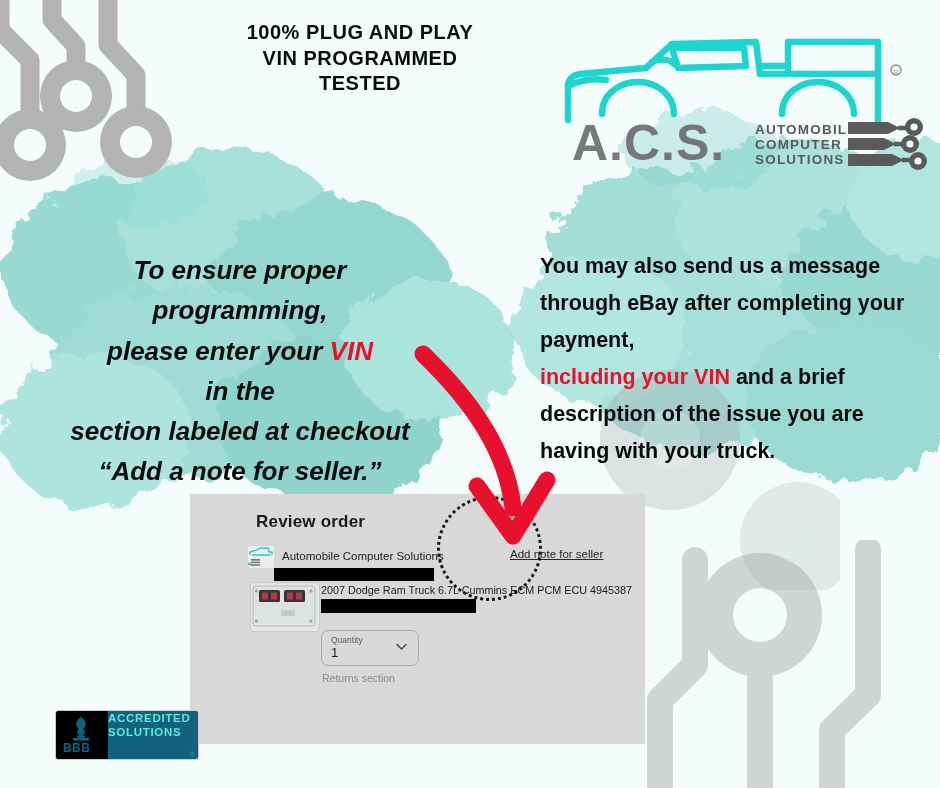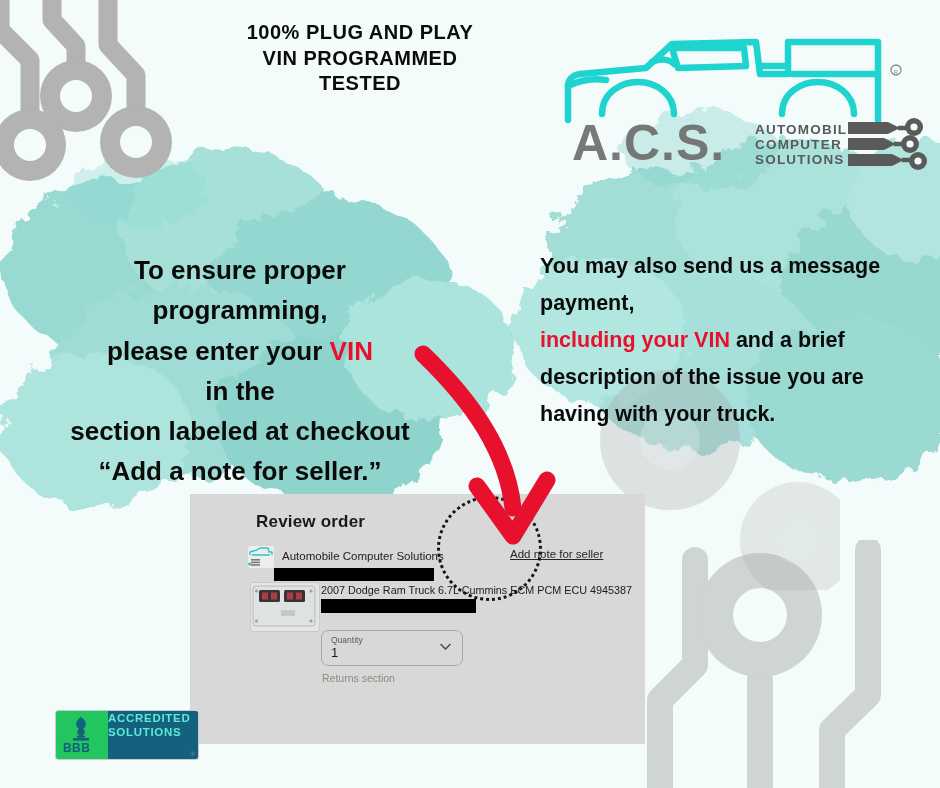--- a/index.html
+++ b/index.html
@@ -35,21 +35,21 @@
   .logo-words{
     position:absolute;left:195px;top:94px;
     font-size:13.5px;font-weight:bold;color:#5a5a5a;
     line-height:1.12;letter-spacing:1.2px;
   }
 
   
   .col{position:absolute;color:#0a0a0a;}
   .col-left{
     left:20px;top:250px;width:440px;text-align:center;
-    font-size:26px;font-weight:bold;line-height:1.55;
+    font-size:26px;font-weight:bold;line-height:1.55;font-style:italic;
   }
   .col-right{
     left:540px;top:248px;width:390px;
     font-size:21.5px;font-weight:bold;line-height:1.72;
   }
   .hl{color:#e8112d;}
 
   
   .arrow{position:absolute;left:395px;top:340px;width:180px;height:230px;}
 
@@ -79,41 +79,41 @@
   .prod-img{
     position:absolute;left:60px;top:88px;width:68px;height:48px;
     background:#e4e6e6;border:1px solid #c9cbcb;border-radius:3px;
   }
   .prod-title{
     position:absolute;left:131px;top:90px;
     font-size:10.8px;color:#1a1a1a;white-space:nowrap;
   }
   .qty{
     position:absolute;left:131px;top:136px;width:96px;height:34px;
-    border:1px solid #a8a8a8;border-radius:7px;background:#d8d8d8;padding-left:44px;
+    border:1px solid #a8a8a8;border-radius:7px;background:#d8d8d8;
   }
   .qty-label{position:absolute;left:9px;top:4px;font-size:8.5px;color:#5c5c52;}
   .qty-value{position:absolute;left:9px;top:14px;font-size:13px;color:#1a1a1a;}
   .qty-chev{position:absolute;right:11px;top:12px;}
   .returns{
     position:absolute;left:132px;top:178px;
     font-size:10.5px;color:#8d8a7c;
   }
   .dotcircle{
     position:absolute;left:437px;top:496px;width:99px;height:99px;
     border:3px dotted #141414;border-radius:50%;
   }
 
   
   .bbb{
     position:absolute;left:55px;top:710px;width:142px;height:48px;
     border:1px solid #c7cdd1;border-radius:3px;background:#ffffff;
     overflow:hidden;display:flex;
   }
-  .bbb-left{width:52px;height:100%;position:relative;background:#22c55e;}
+  .bbb-left{width:52px;height:100%;position:relative;background:#000000;}
   .bbb-right{
     flex:1;background:#14617f;color:#5eead4;
     display:flex;flex-direction:column;justify-content:flex-start;
   }
   .bbb-right span{
     font-size:11.5px;font-weight:bold;letter-spacing:.7px;line-height:1.25;
   }
   .bbb-mark{position:absolute;left:10px;top:5px;}
   .bbb-text{
     position:absolute;left:7px;bottom:4px;
@@ -269,20 +269,21 @@
     <div>
       <span>please enter your </span><span class="hl">VIN</span>
     </div>
     <div>in the</div>
     <div>section labeled at checkout</div>
     <div>“Add a note for seller.”</div>
   </div>
 
   <div class="col col-right">
     <div>You may also send us a message</div>
+    <div>through eBay after completing your</div>
     <div>payment,</div>
     <div>
       <span class="hl">including your VIN</span><span> and a brief</span>
     </div>
     <div>description of the issue you are</div>
     <div>having with your truck.</div>
   </div>
 
   <div class="panel">
 

